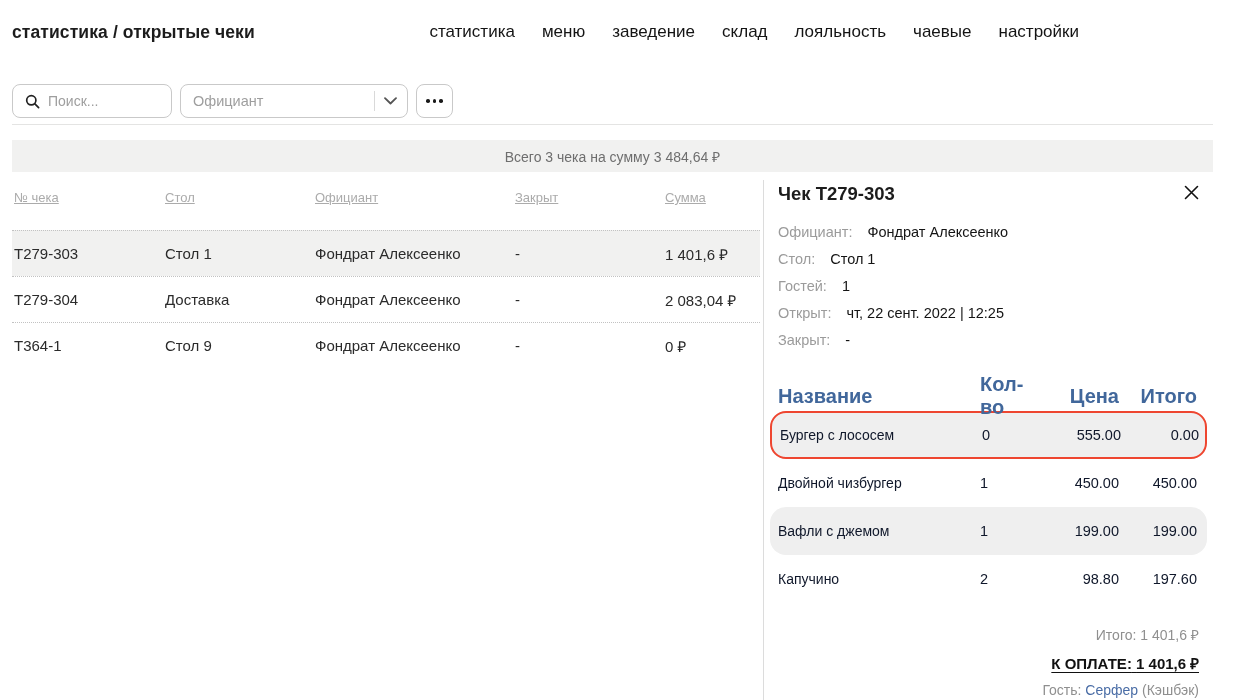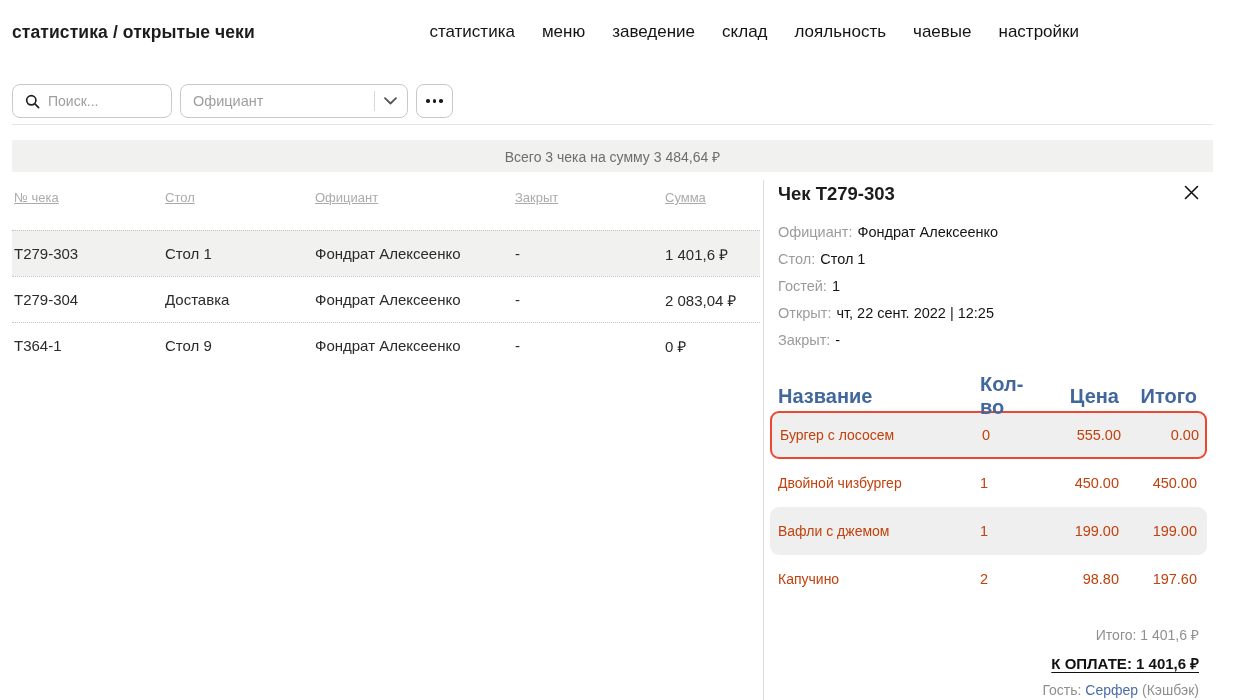--- a/index.html
+++ b/index.html
@@ -48,27 +48,27 @@
   .check-row.selected { background:#f1f1f0; }
 
   
   .v-divider { position:absolute; left:763px; top:180px; bottom:0; width:1px; background:#dcdcdc; }
   .panel { position:absolute; left:770px; top:182px; width:437px; }
   .panel-top { display:flex; justify-content:space-between; align-items:flex-start; padding:0 8px; }
   .panel-title { font-size:18.5px; font-weight:700; line-height:23px; }
   .close-btn { cursor:pointer; margin-top:3px; display:block; }
   .details { margin-top:14px; padding:0 8px; }
   .detail-line { font-size:14.5px; line-height:27px; white-space:nowrap; }
-  .detail-line .lbl { color:#9b9b9b; margin-right:5px; }
+  .detail-line .lbl { color:#9b9b9b; margin-right:15px; }
   .detail-line .val { color:#141414; }
 
   .items-header { margin-top:19px; display:grid; grid-template-columns:202px 64px 75px 78px;
     padding:0 8px; height:38px; align-items:center; color:#41679b; font-weight:700; font-size:20px; }
   .item-row { display:grid; grid-template-columns:202px 64px 75px 78px; padding:0 8px;
-    height:48px; align-items:center; font-size:14.5px; color:#c2410c; border-radius:9px; }
+    height:48px; align-items:center; font-size:14.5px; color:#0f172a; border-radius:16px; }
   .item-row.alt { background:#efefef; }
   .item-row.flagged { background:#efefef; border:2px solid #ee4630; }
   .col-right { text-align:right; }
   .item-name { font-size:14px; }
 
   
   .totals { margin-top:22px; padding:0 8px; text-align:right; }
   .t-line { margin-bottom:9px; font-size:14px; }
   .subtotal { color:#8f8f8f; }
   .due { font-size:15px; font-weight:600; color:#111; text-decoration:underline;

